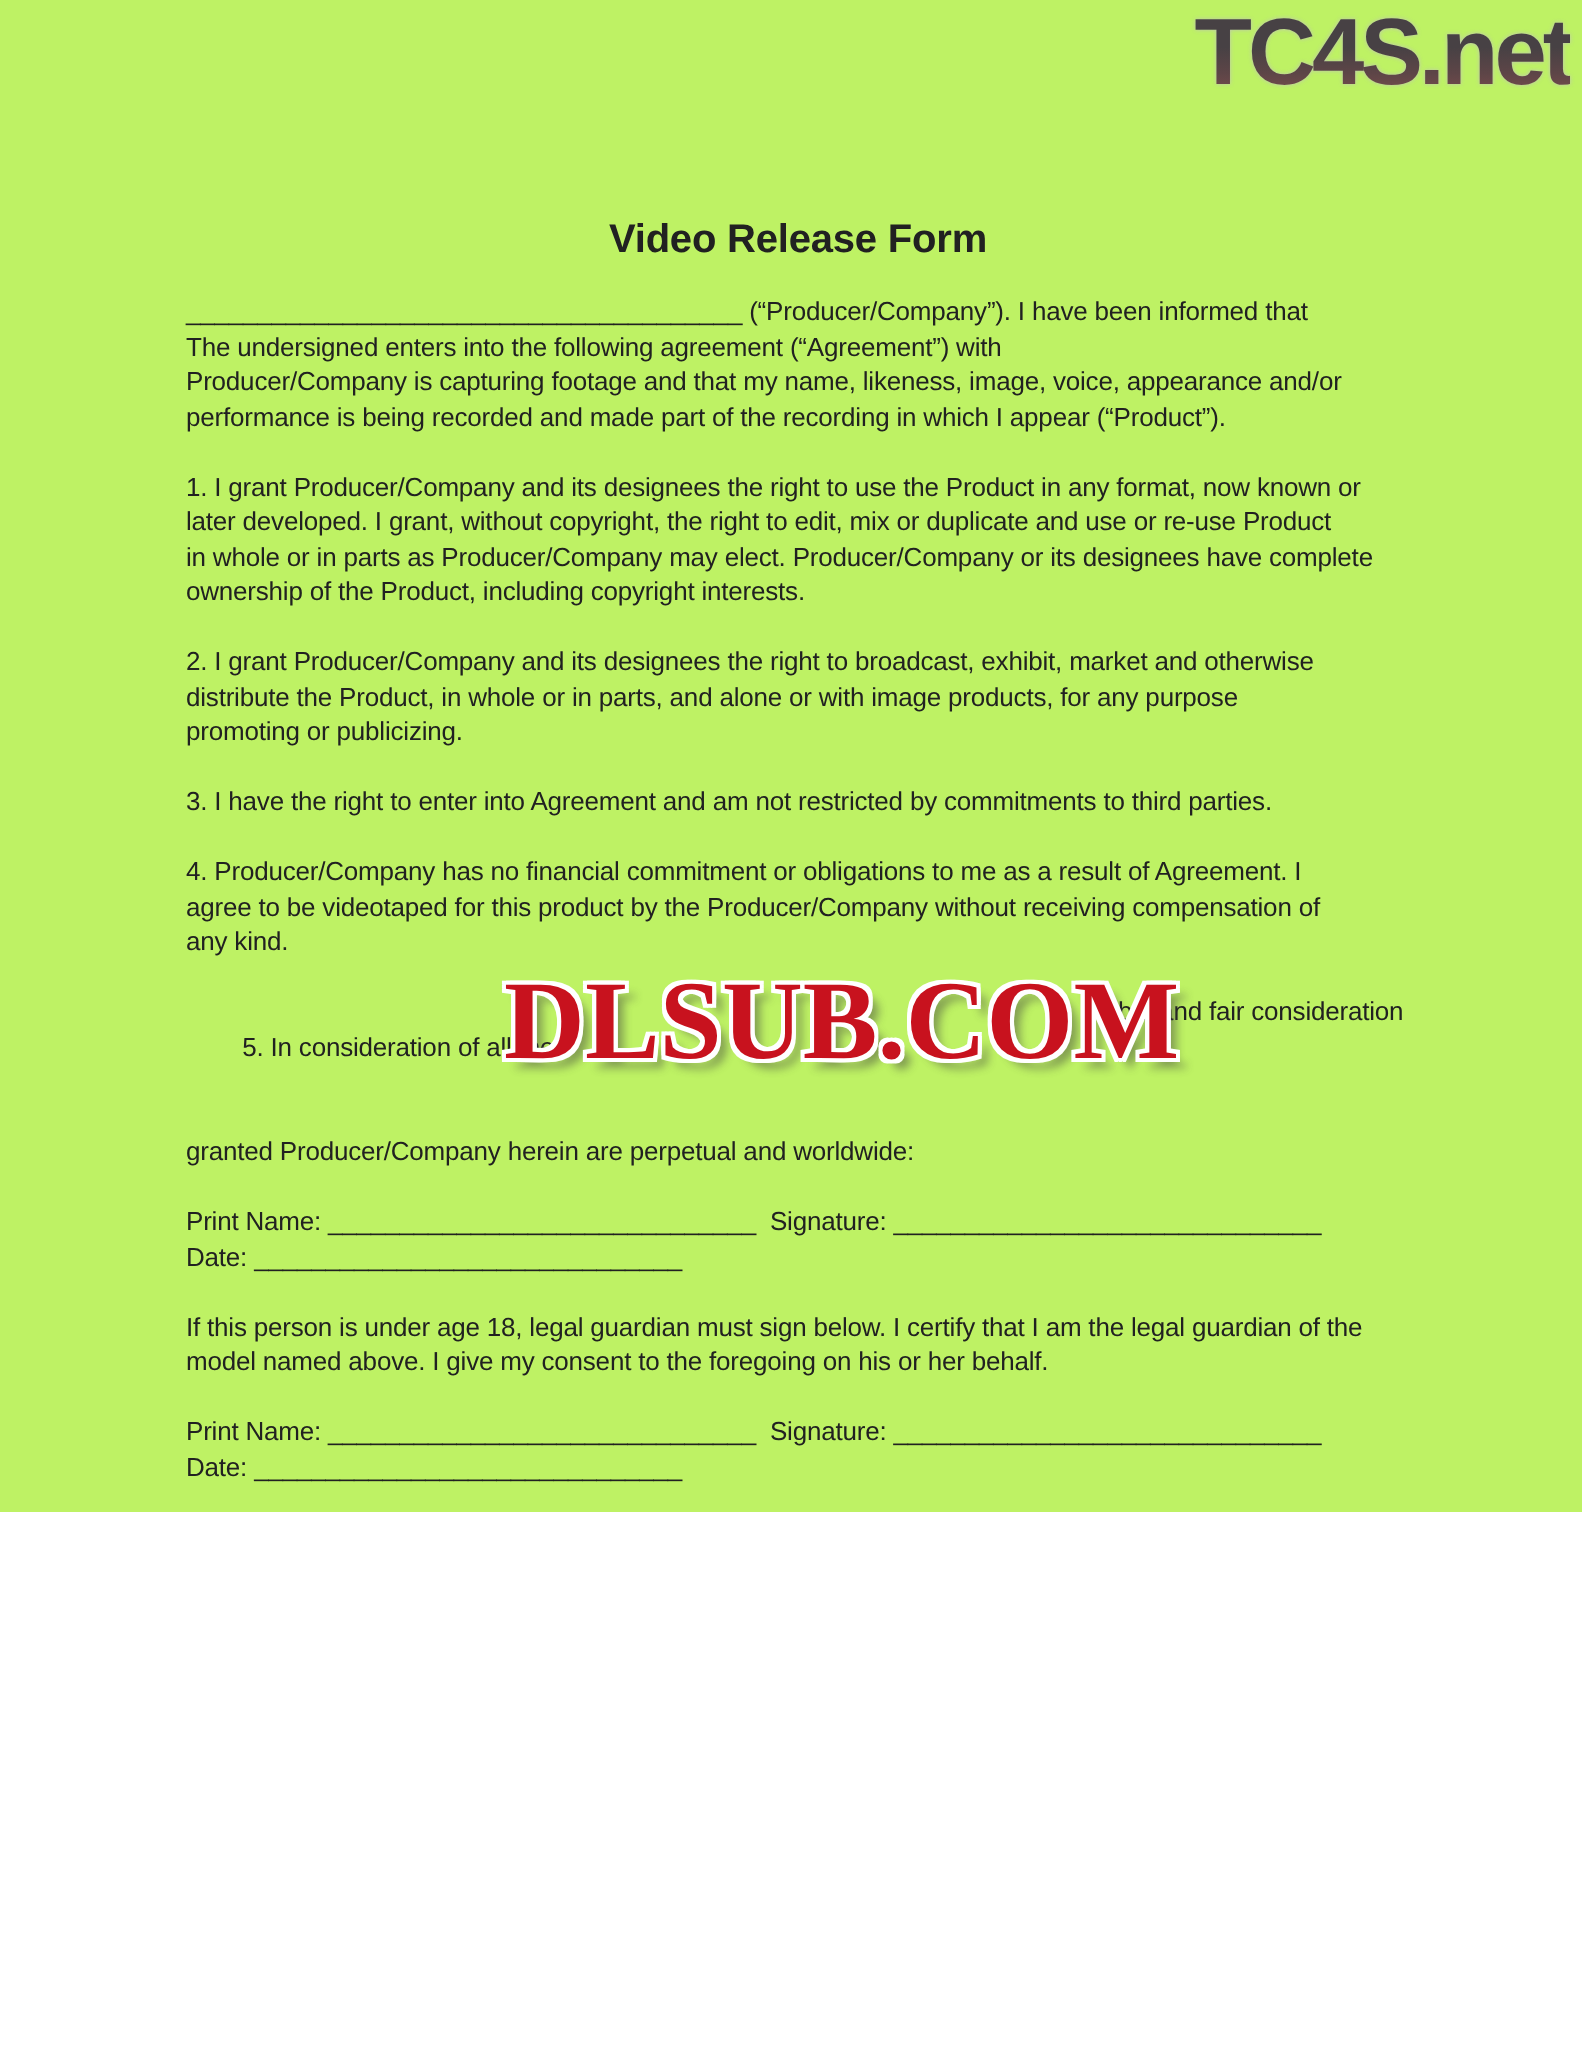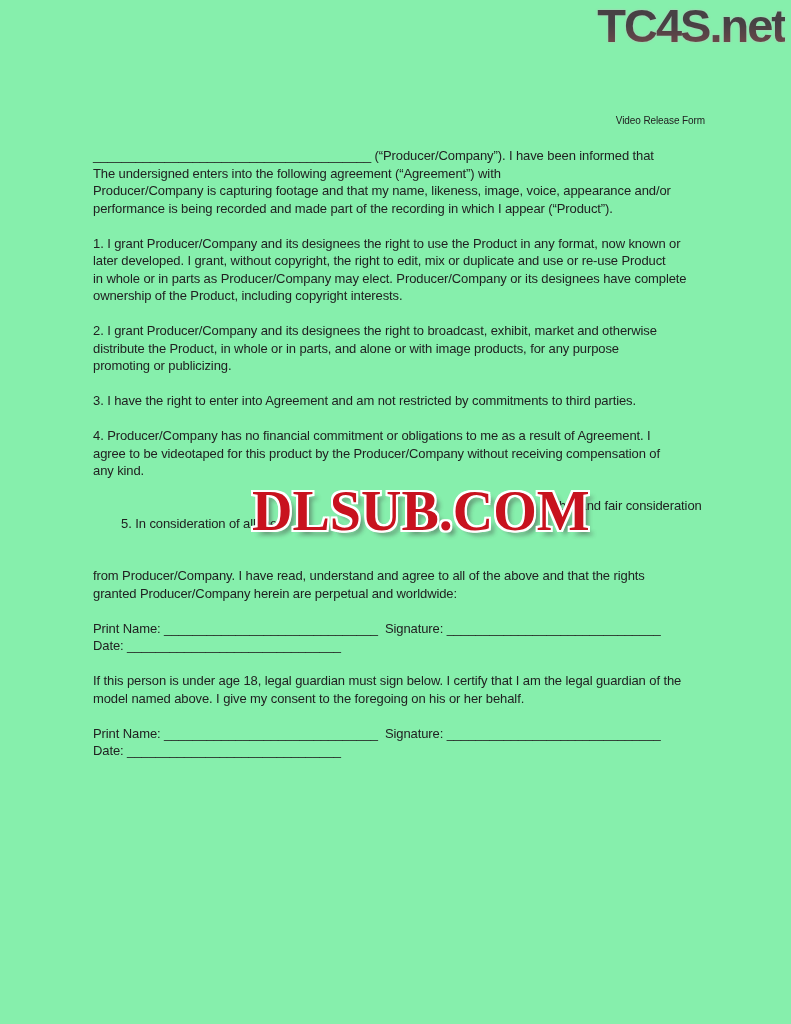--- a/index.html
+++ b/index.html
@@ -1,25 +1,25 @@
 <!DOCTYPE html>
 <html><head>
 <meta charset="utf-8">
 <style>
   html,body { margin:0; padding:0; background:#ffffff; }
   .page {
-    position:relative; width:791px; height:1024px; background:#86efac;
+    position:relative; width:791px; height:756px; background:#bef264;
     overflow:hidden; font-family:"Liberation Sans", sans-serif; color:#212121;
   }
   .doc {
     position:absolute; left:93px; top:112px; width:612px;
     font-size:13px; line-height:17.5px; letter-spacing:-0.1px;
   }
   .title {
-    font-weight:normal; font-size:10px; text-align:right; margin-bottom:17.5px;
+    font-weight:bold; font-size:20px; text-align:center; margin-bottom:17.5px;
   }
   .para { margin-bottom:17.5px; }
   .line { white-space:pre; }
   .p5line1 { position:relative; }
   .p5suffix { position:absolute; left:466px; top:0; white-space:pre; }
   .sig2 { margin-top:16px; }
 
   
   .wm-tc4s {
     position:absolute; top:2px; right:6px;
@@ -89,21 +89,20 @@
       <div class="line">4. Producer/Company has no financial commitment or obligations to me as a result of Agreement. I</div>
       <div class="line">agree to be videotaped for this product by the Producer/Company without receiving compensation of</div>
       <div class="line">any kind.</div>
     </div>
 
     <div class="para">
       <div class="line p5line1">
         <span>5. In consideration of all the</span>
         <span class="p5suffix">ble and fair consideration</span>
       </div>
-      <div class="line">from Producer/Company. I have read, understand and agree to all of the above and that the rights</div>
       <div class="line">granted Producer/Company herein are perpetual and worldwide:</div>
     </div>
 
     <div class="para">
       <div class="line">Print Name: ______________________________  Signature: ______________________________</div>
       <div class="line">Date: ______________________________</div>
     </div>
 
     <div class="para">
       <div class="line">If this person is under age 18, legal guardian must sign below. I certify that I am the legal guardian of the</div>

